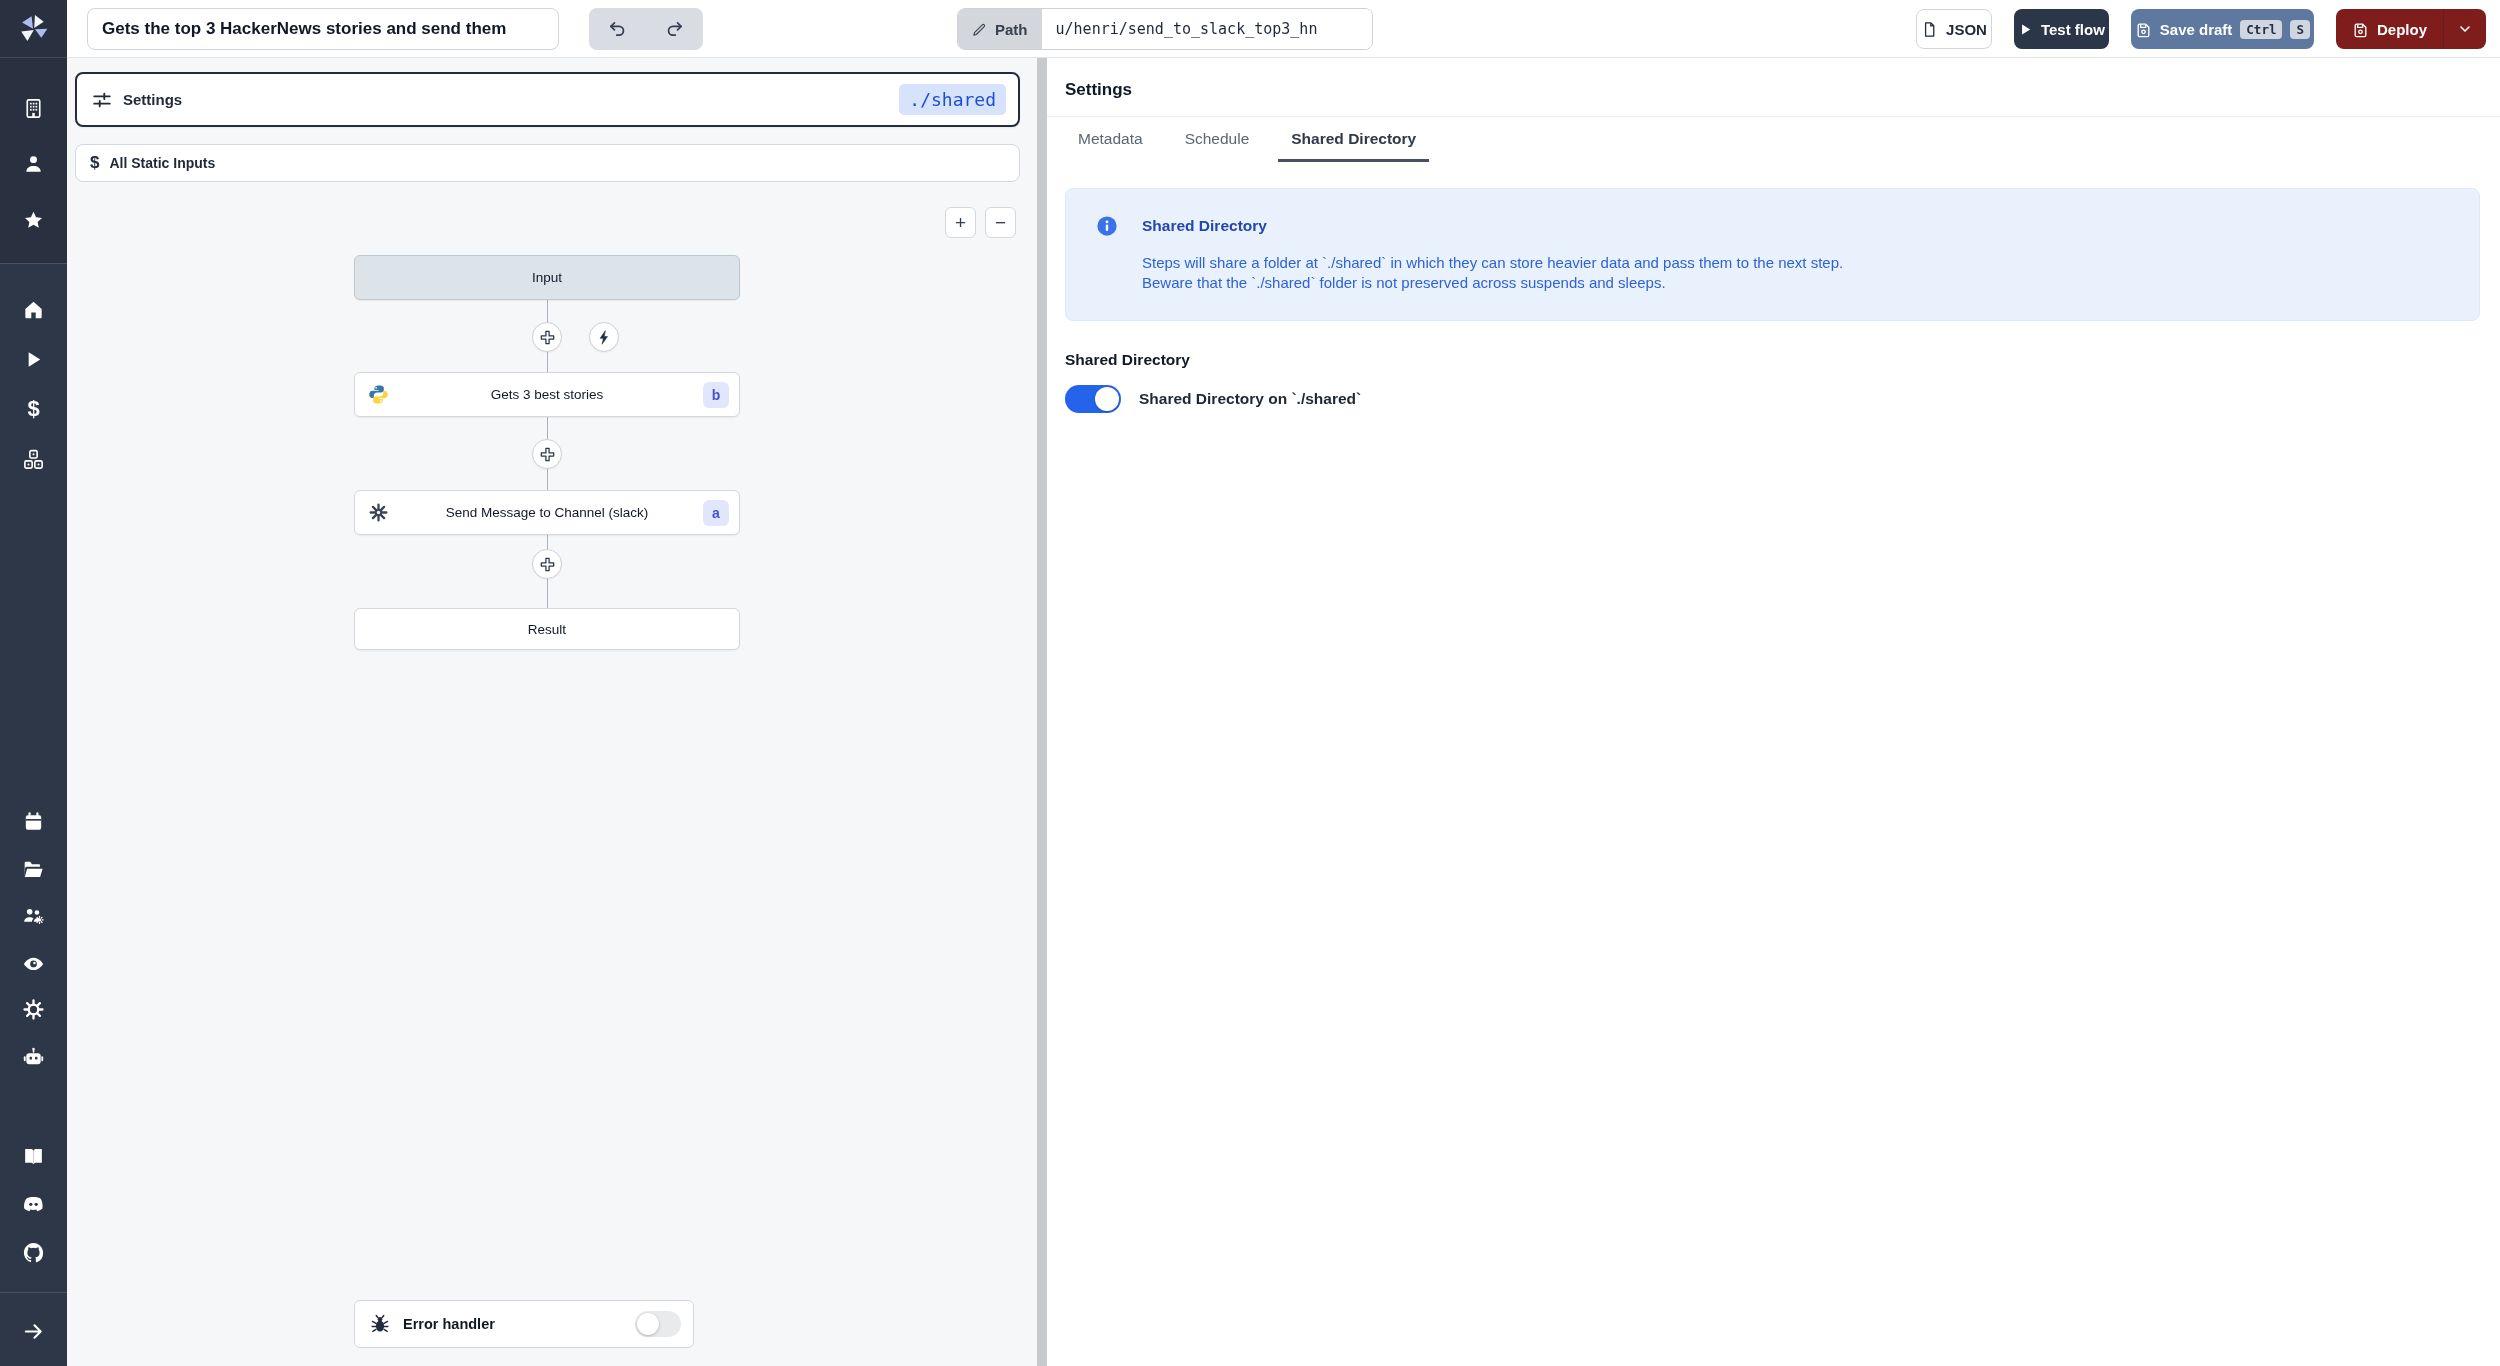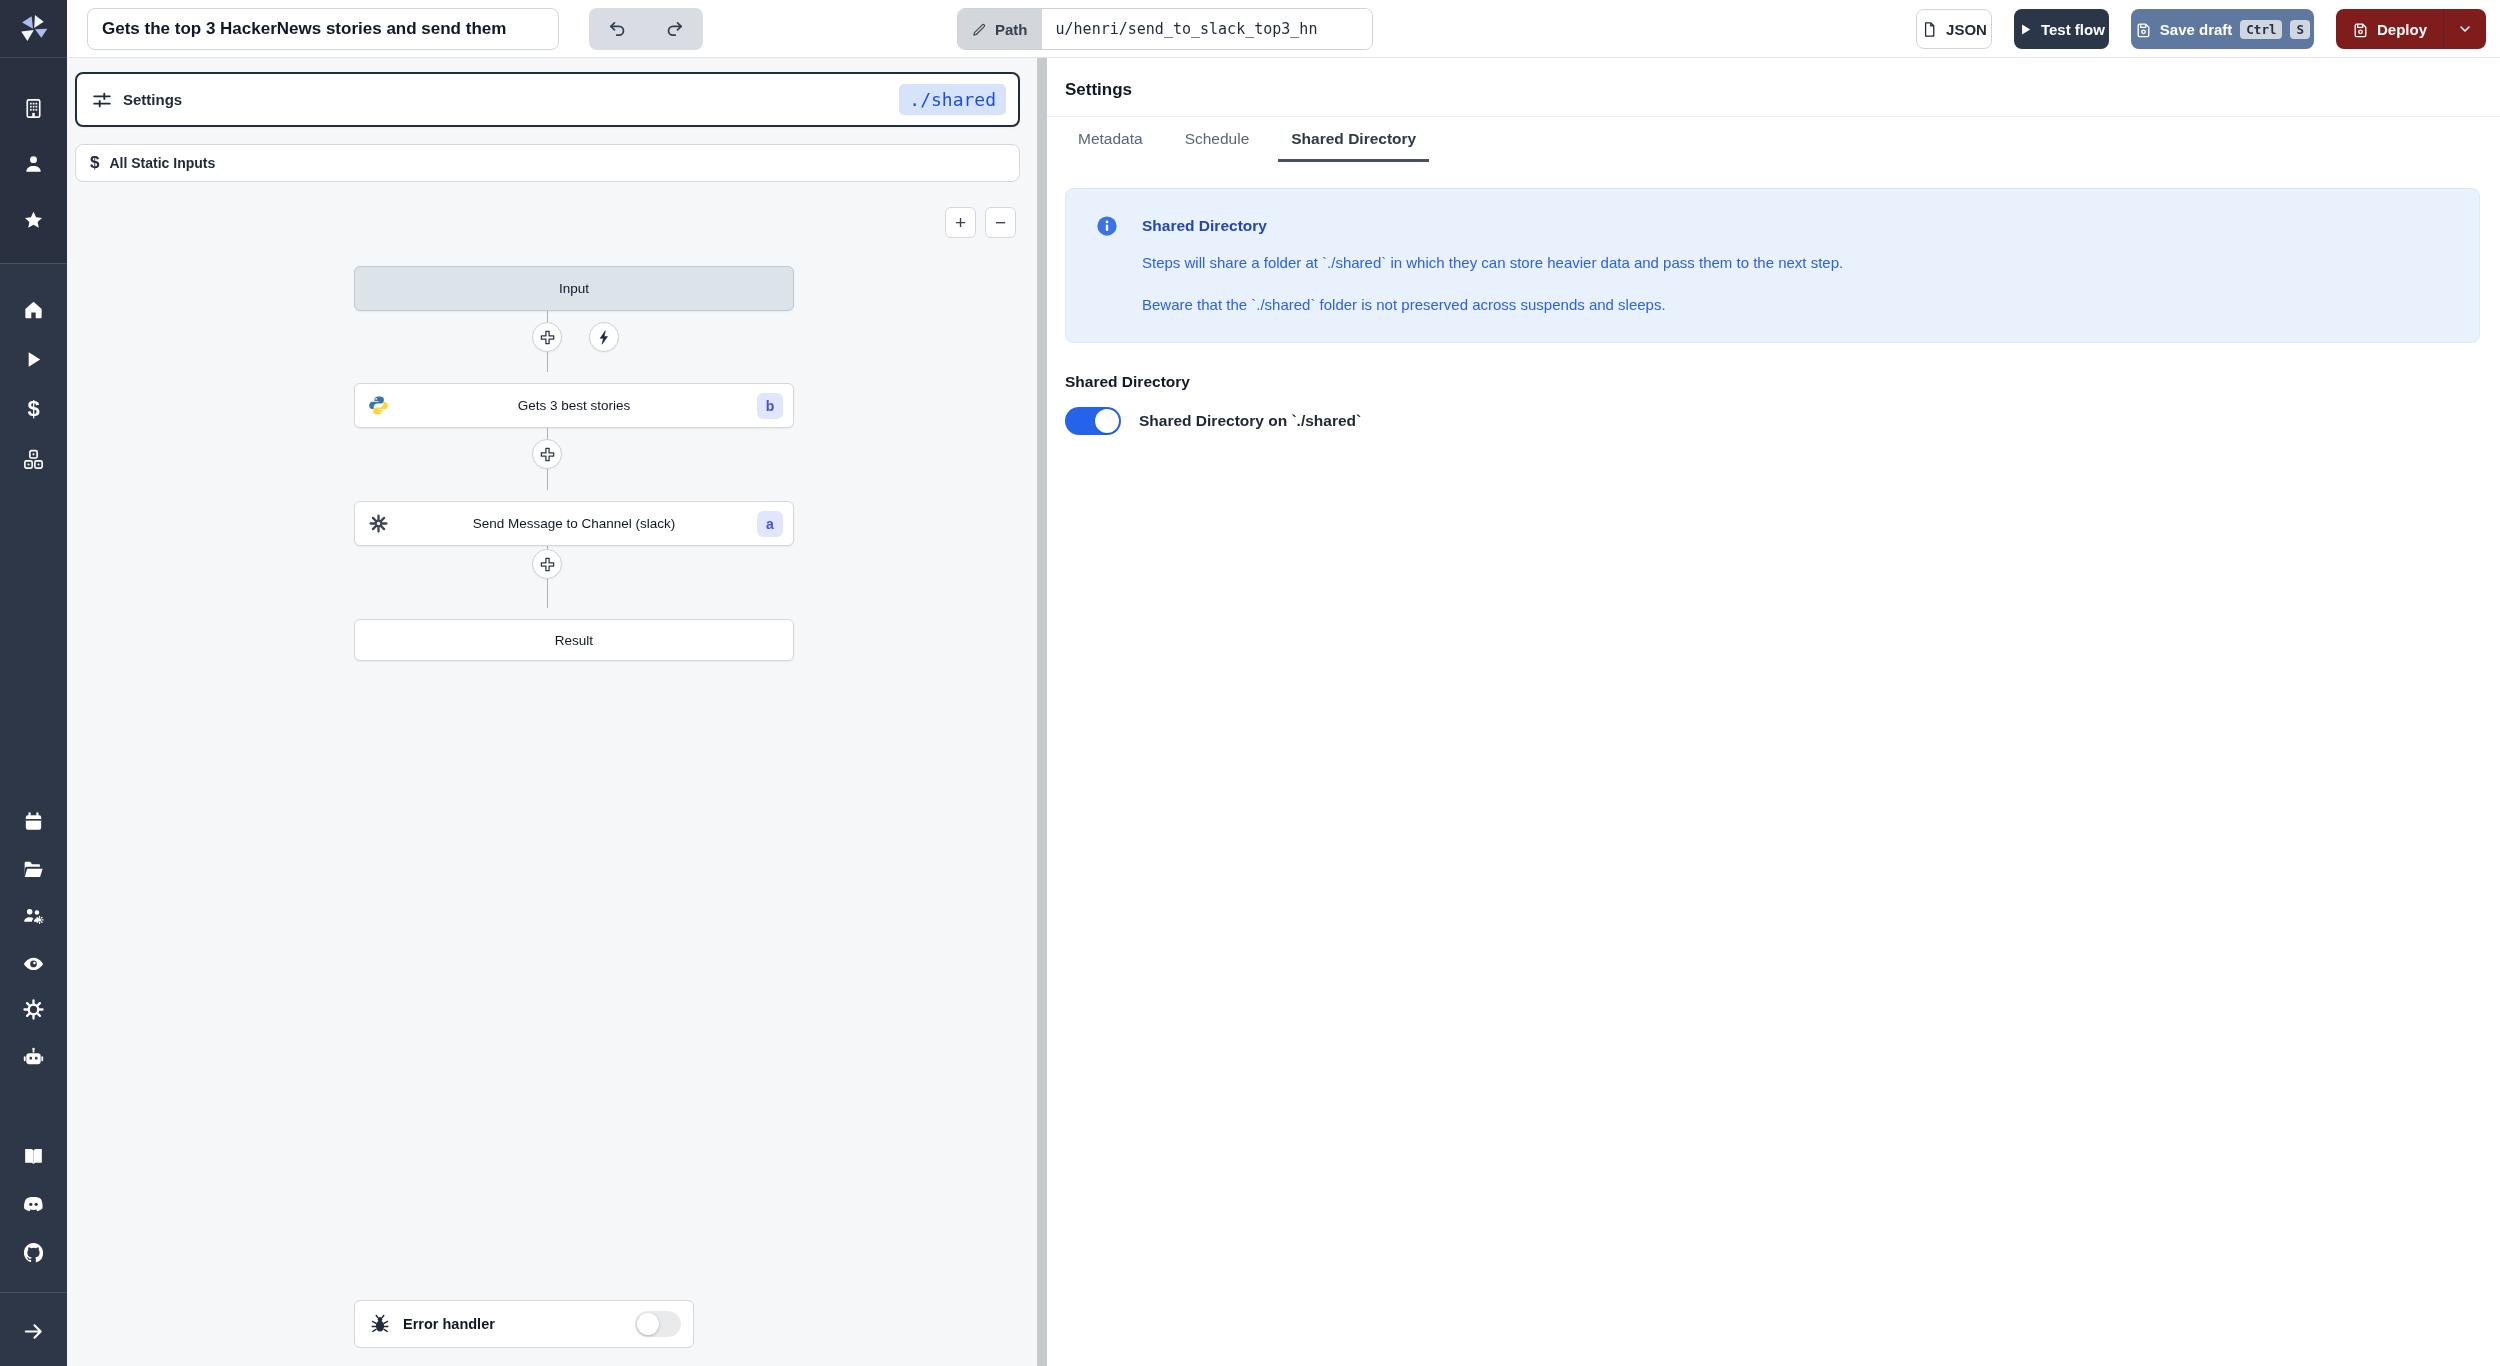--- a/index.html
+++ b/index.html
@@ -38,21 +38,21 @@
   .flow-panel { position:absolute; left:67px; top:58px; width:970px; bottom:0; background:#f6f7f9; overflow:hidden; }
   .settings-card { position:absolute; left:8px; top:14px; width:945px; height:55px; background:#fff; border:2px solid #222c3d; border-radius:8px; display:flex; align-items:center; padding:0 12px 0 14px; cursor:pointer; box-shadow:0 1px 2px rgba(0,0,0,.05); }
   .settings-card .lbl { font-size:15px; font-weight:700; color:#1f2937; margin-left:10px; }
   .shared-badge { margin-left:auto; background:#d7e3fa; color:#1d4fd6; font-size:18px; padding:5px 10px; border-radius:5px; }
   .static-card { position:absolute; left:8px; top:86px; width:945px; height:38px; background:#fff; border:1px solid #d4d7dc; border-radius:8px; display:flex; align-items:center; padding:0 14px; cursor:pointer; }
   .static-card .lbl { font-size:14px; font-weight:600; color:#1f2937; margin-left:10px; }
   .dollar-sm { font-size:17px; font-weight:700; color:#222c3d; }
   .zoom-btn { position:absolute; top:149px; width:31px; height:31px; background:#fff; border:1px solid #d4d7dc; border-radius:6px; font-size:19px; color:#374151; display:flex; align-items:center; justify-content:center; cursor:pointer; line-height:1; }
 
   .gline { position:absolute; width:1px; background:#aab1ba; left:480px; }
-  .node { position:absolute; left:287px; width:440px; background:#fff; border:1px solid #d4d7dc; border-radius:6px; display:flex; align-items:center; box-shadow:0 1px 2px rgba(0,0,0,.06); cursor:pointer;margin-top:11px; }
+  .node { position:absolute; left:287px; width:386px; background:#fff; border:1px solid #d4d7dc; border-radius:6px; display:flex; align-items:center; box-shadow:0 1px 2px rgba(0,0,0,.06); cursor:pointer; }
   .node .ntitle { position:absolute; left:0; right:0; text-align:center; font-size:13.5px; color:#111827; }
   .node-input { background:#dde4e9; border-color:#bfc9d2; justify-content:center; }
   .node-icon { position:absolute; left:12px; width:22px; height:22px; display:flex; align-items:center; justify-content:center; }
   .step-badge { position:absolute; right:10px; top:50%; transform:translateY(-50%); width:26px; height:26px; background:#e2e6fd; color:#4353d0; border-radius:6px; font-size:14px; font-weight:700; display:flex; align-items:center; justify-content:center; }
   .pcircle { position:absolute; width:30px; height:30px; border-radius:50%; background:#fff; border:1px solid #ccd1d8; display:flex; align-items:center; justify-content:center; cursor:pointer; box-shadow:0 1px 2px rgba(0,0,0,.05); }
   .err-node { position:absolute; left:287px; top:1242px; width:340px; height:48px; background:#fff; border:1px solid #d4d7dc; border-radius:6px; display:flex; align-items:center; padding:0 12px 0 14px; cursor:pointer; }
   .err-node .lbl { font-size:14.5px; font-weight:700; color:#111827; margin-left:12px; }
   .toggle-off { margin-left:auto; width:46px; height:26px; border-radius:13px; background:#e9eaec; position:relative; cursor:pointer; }
   .toggle-off .knob { position:absolute; left:2px; top:2px; width:22px; height:22px; border-radius:50%; background:#fff; box-shadow:0 1px 3px rgba(0,0,0,.25); }
 
@@ -64,21 +64,21 @@
   .rp-header { padding:22px 18px 16px; border-bottom:1px solid #edeef1; }
   .rp-header h2 { font-size:17px; font-weight:700; color:#101726; }
   .tabs { display:flex; padding:0 18px; gap:16px; }
   .tab { padding:13px 13px 11px; font-size:15.5px; color:#5b6573; cursor:pointer; border-bottom:3px solid transparent; }
   .tab.active { color:#2f3947; font-weight:600; border-bottom-color:#47515f; }
   .rp-content { padding:26px 20px 0 18px; }
   .info-box { background:#e9f1fd; border:1px solid #dcе9fc; border:1px solid #dce9fc; border-radius:8px; padding:26px 28px 26px 30px; }
   .info-head { display:flex; align-items:center; gap:24px; margin-bottom:16px; }
   .info-title { font-size:15.5px; font-weight:700; color:#2446ad; }
   .info-line { margin-left:46px; font-size:15px; color:#2e62d8; line-height:1.35; }
-  .info-line + .info-line { margin-top:22px; }
+  .info-line + .info-line { }
   .sect-head { margin-top:30px; font-size:15.5px; font-weight:700; color:#111827; }
   .toggle-row { margin-top:16px; display:flex; align-items:center; gap:18px;font-weight:bold; }
   .toggle-on { width:56px; height:28px; border-radius:14px; background:#2563eb; position:relative; cursor:pointer; flex:0 0 auto; }
   .toggle-on .knob { position:absolute; right:2px; top:2px; width:24px; height:24px; border-radius:50%; background:#fff; box-shadow:0 1px 2px rgba(0,0,0,.2); }
   .toggle-label { font-size:15.5px; color:#1f2733; }
 </style>
 </head>
 <body>
 
 <nav class="sidebar">

